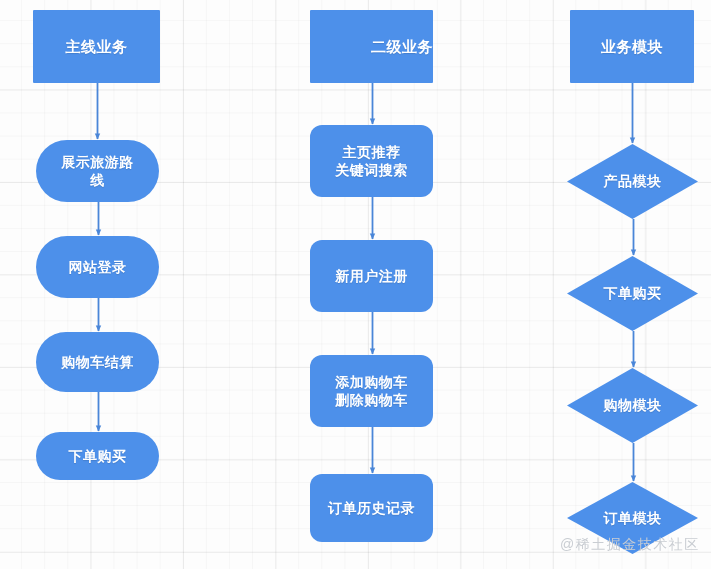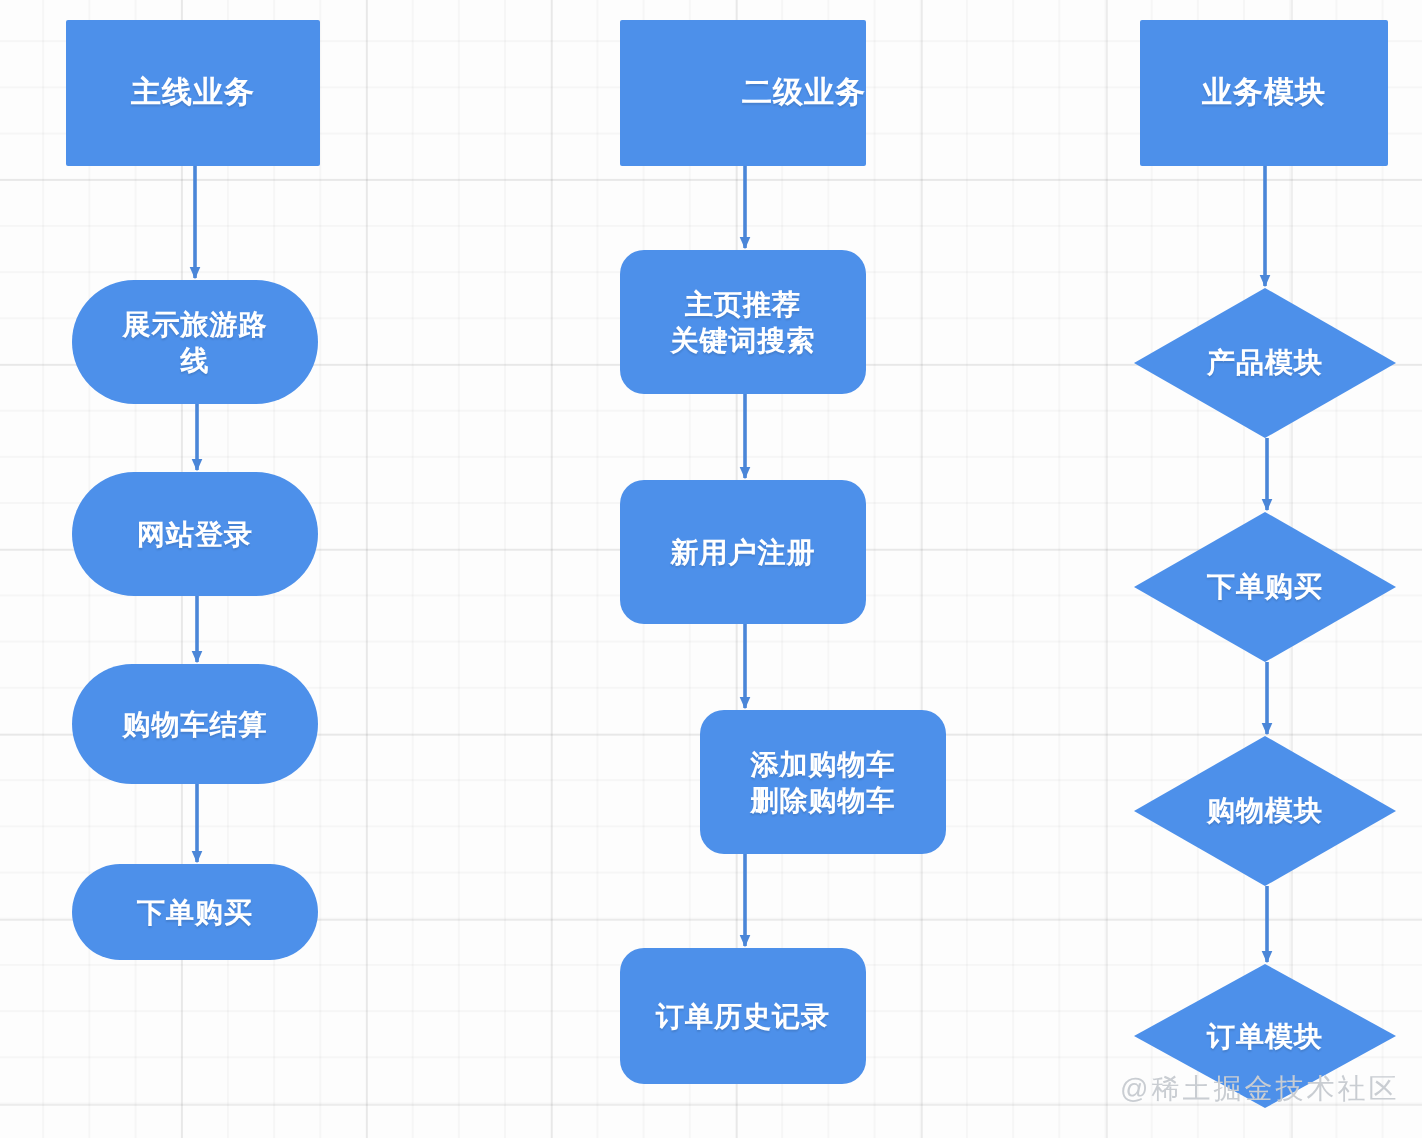--- a/index.html
+++ b/index.html
@@ -147,21 +147,21 @@
   <div class="node node-rect" id="c2n1" style="left: 310px; top: 10px; width: 123px; height: 73px; font-size: 15px; justify-content: flex-end;">
     <span class="label">二级业务</span>
   </div>
   <div class="node node-round" id="c2n2" style="left: 310px; top: 125px; width: 123px; height: 72px; font-size: 14px;">
     <span class="label">主页推荐
 关键词搜索</span>
   </div>
   <div class="node node-round" id="c2n3" style="left: 310px; top: 240px; width: 123px; height: 72px; font-size: 14px;">
     <span class="label">新用户注册</span>
   </div>
-  <div class="node node-round" id="c2n4" style="left: 310px; top: 355px; width: 123px; height: 72px; font-size: 14px; margin-left: 40px;">
+  <div class="node node-round" id="c2n4" style="left: 310px; top: 355px; width: 123px; height: 72px; font-size: 14px;">
     <span class="label">添加购物车
 删除购物车</span>
   </div>
   <div class="node node-round" id="c2n5" style="left: 310px; top: 474px; width: 123px; height: 68px; font-size: 14px;">
     <span class="label">订单历史记录</span>
   </div>
 
   <div class="node node-rect" id="c3n1" style="left: 570px; top: 10px; width: 124px; height: 73px; font-size: 15px;">
     <span class="label">业务模块</span>
   </div>

